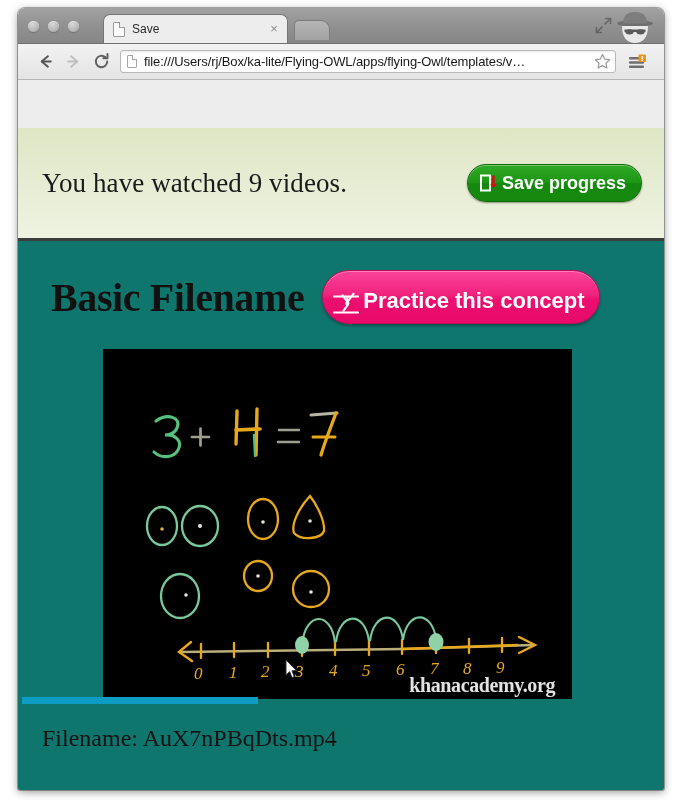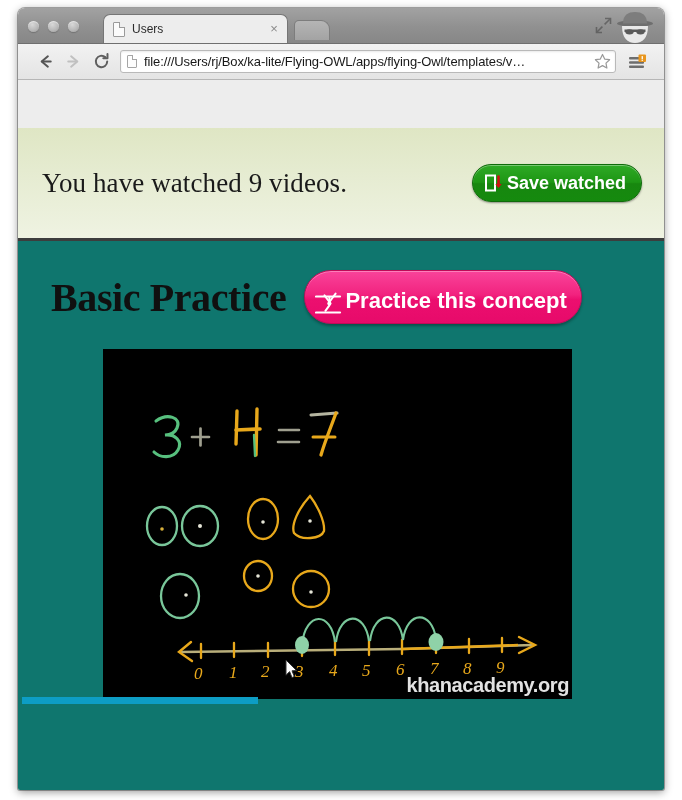--- a/index.html
+++ b/index.html
@@ -309,23 +309,23 @@
     position: relative;
     width: 469px;
     height: 350px;
     background: #000000;
     overflow: hidden;
   }
   #video-canvas { position: absolute; inset: 0; width: 100%; height: 100%; display: block; }
 
   #video-watermark {
     position: absolute;
-    right: 3px;
+    right: 17px;
     bottom: 2px;
-    font-family: Liberation Sans, sans-serif;
+    font-family: Liberation Serif, serif;
     font-size: 20px;
     font-weight: bold;
     color: #e2e2e2;
     letter-spacing: -0.4px;
     text-shadow: 0 0 3px rgba(0,0,0,0.9);
   }
 
   #mouse-cursor {
     position: absolute;
     left: 182px;
@@ -368,21 +368,21 @@
     <div id="tab-strip">
 
       <div class="win-dots">
         <span class="win-dot"></span>
         <span class="win-dot"></span>
         <span class="win-dot"></span>
       </div>
 
       <div id="tab-active">
         <span class="tab-favicon"></span>
-        <span id="tab-title">Users</span>
+        <span id="tab-title">Save</span>
         <span id="tab-close">×</span>
       </div>
 
       <div id="tab-new"></div>
 
       <div id="maximize-icon">
         <svg viewBox="0 0 17 17" width="17" height="17" aria-hidden="true">
           <path d="M10 1.5h5.5V7" fill="none" stroke="#4a4a4a" stroke-width="1.6"></path>
           <path d="M15.3 1.7L9.6 7.4" stroke="#4a4a4a" stroke-width="1.6"></path>
           <path d="M7 15.5H1.5V10" fill="none" stroke="#4a4a4a" stroke-width="1.6"></path>
@@ -457,28 +457,28 @@
         <div id="watched-text">You have watched 9 videos.</div>
 
         <div id="save-progress-btn" class="btn-pill">
           <span id="save-icon">
             <svg viewBox="0 0 19 20" width="19" height="20" aria-hidden="true">
               <path d="M2 2.5h9v15H2z" fill="none" stroke="#ffffff" stroke-width="2"></path>
               <path d="M14.5 3.5v9" stroke="#cf1111" stroke-width="2.6" stroke-linecap="round"></path>
               <path d="M11.3 11l3.2 4 3.2-4z" fill="#cf1111"></path>
             </svg>
           </span>
-          <span>Save watched</span>
+          <span>Save progress</span>
         </div>
       </div>
 
       <div id="content">
 
         <div id="title-row">
-          <h1 id="concept-title">Basic Practice</h1>
+          <h1 id="concept-title">Basic Filename</h1>
 
           <div id="practice-btn" class="btn-pill">
             <span id="practice-icon">
               <svg viewBox="0 0 27 28" width="27" height="28" aria-hidden="true">
                 <path d="M1 9.5h24" stroke="#ffffff" stroke-width="2.2" stroke-linecap="round"></path>
                 <path d="M1 25.5h24" stroke="#ffffff" stroke-width="2.2" stroke-linecap="round"></path>
                 <circle cx="14.4" cy="16.6" r="2.1" fill="#ffffff"></circle>
                 <path d="M14.4 10.2 L14.4 15" stroke="#ffffff" stroke-width="2" stroke-linecap="round"></path>
                 <path d="M14.4 15 L9.5 8.4" stroke="#ffffff" stroke-width="2" stroke-linecap="round"></path>
                 <path d="M14.4 15 L20.6 6.6" stroke="#ffffff" stroke-width="2" stroke-linecap="round"></path>
@@ -584,17 +584,18 @@
                 <path d="M1 1 L1 16.2 L4.6 12.6 L7 18.6 L9.3 17.5 L7 11.8 L11.6 11.6 Z" fill="#ffffff" stroke="#303030" stroke-width="1"></path>
               </svg>
             </div>
           </div>
 
           <div id="progress-track">
             <div id="progress-fill" style="width: 38%;"></div>
           </div>
         </div>
 
+        <div id="filename-line">Filename: AuX7nPBqDts.mp4</div>
 
       </div>
     </div>
   </div>
 </div>
 
 </body></html>

